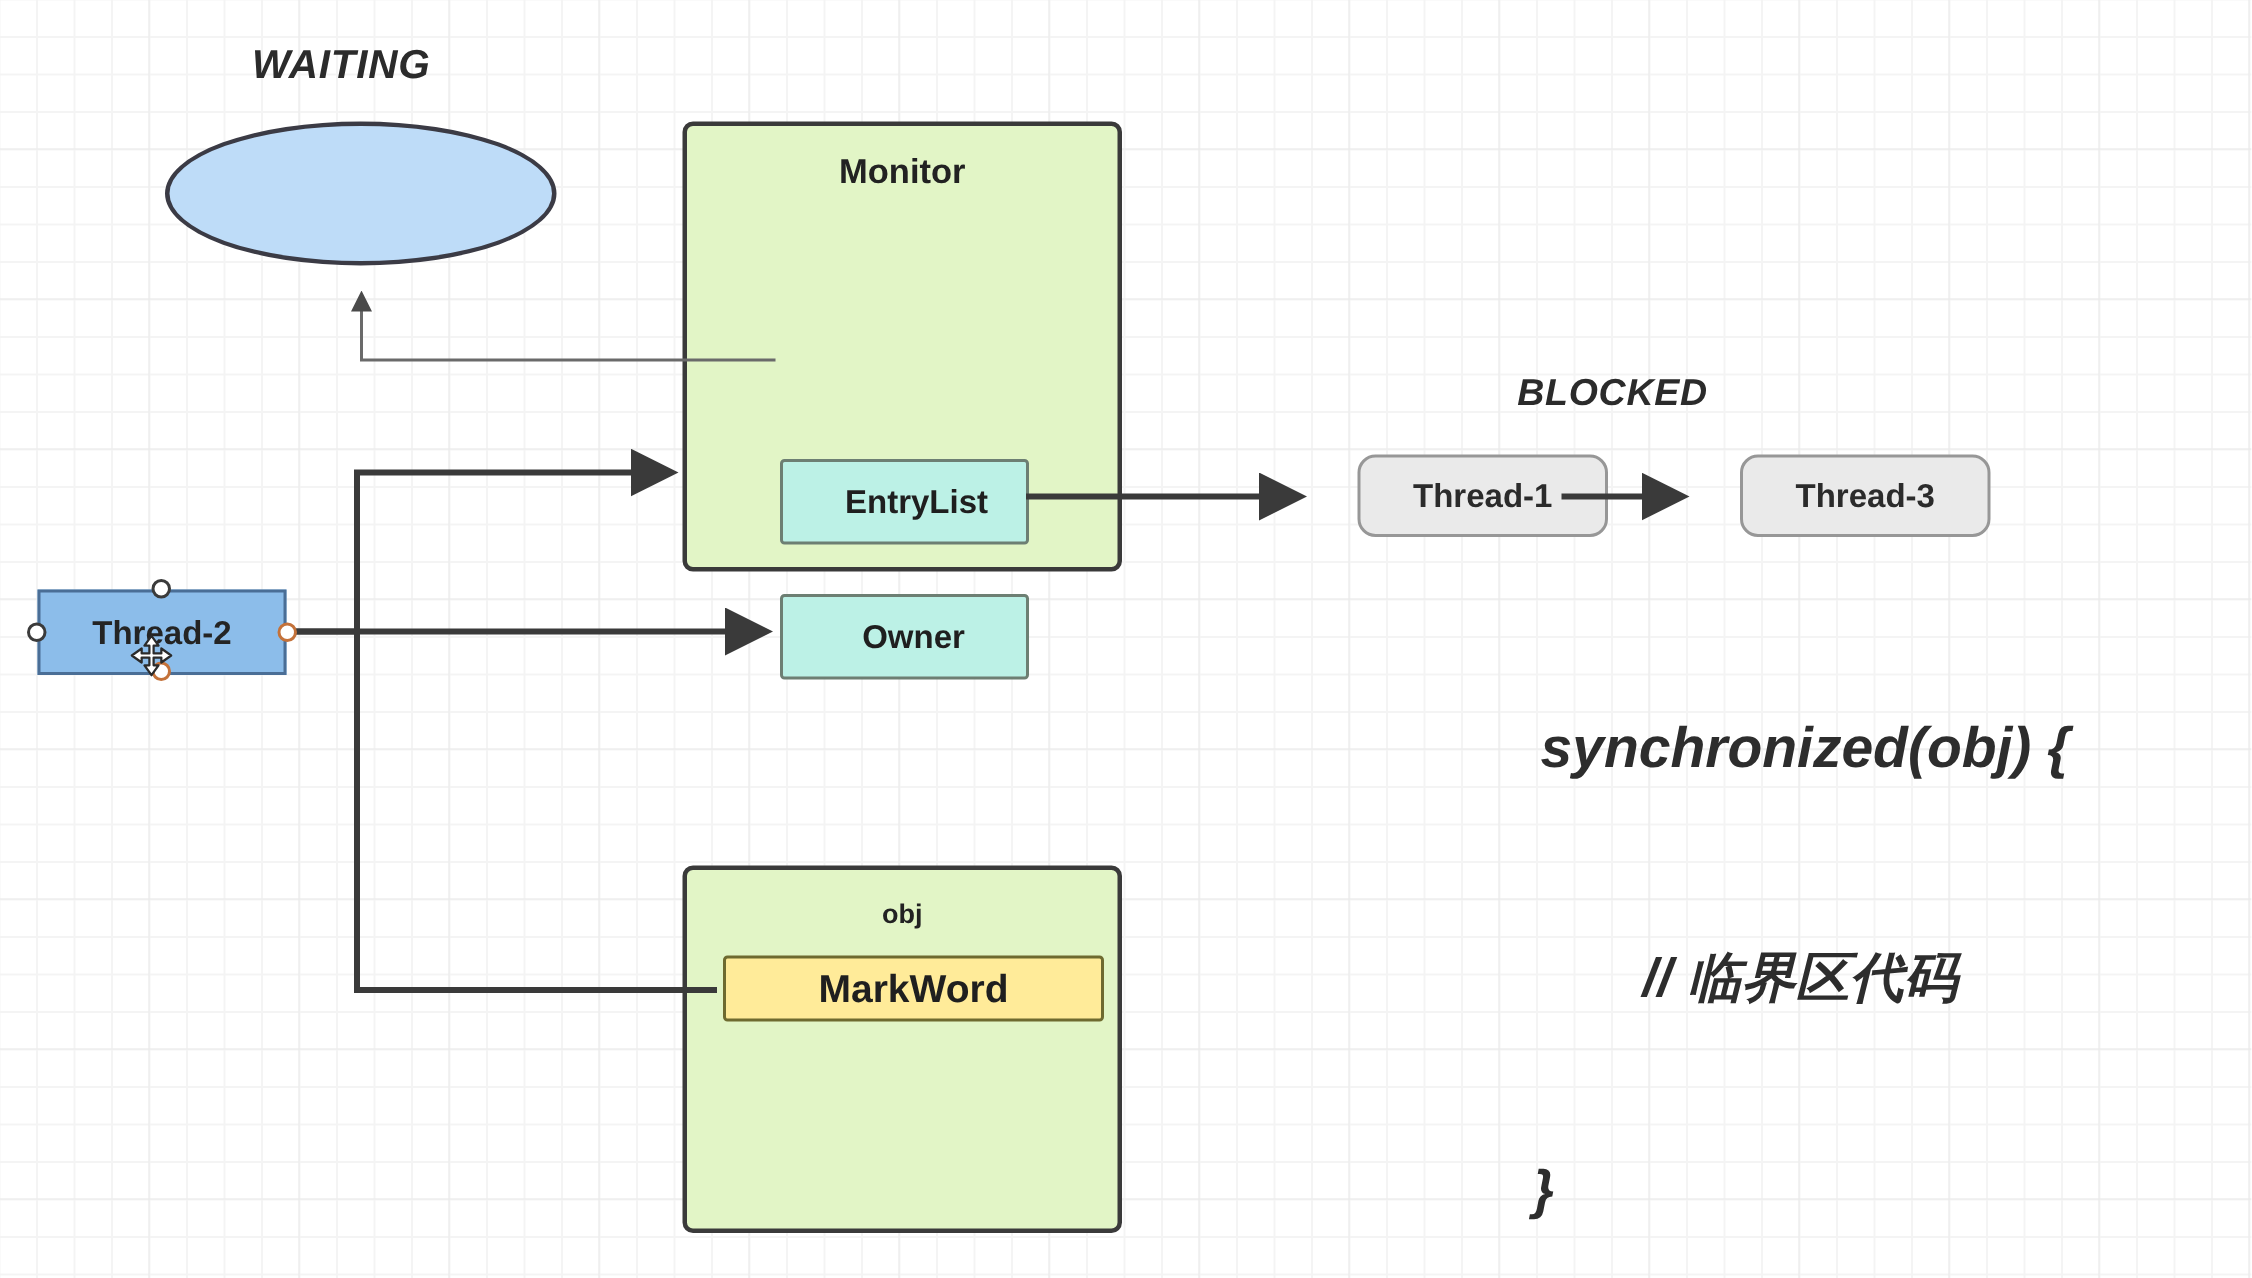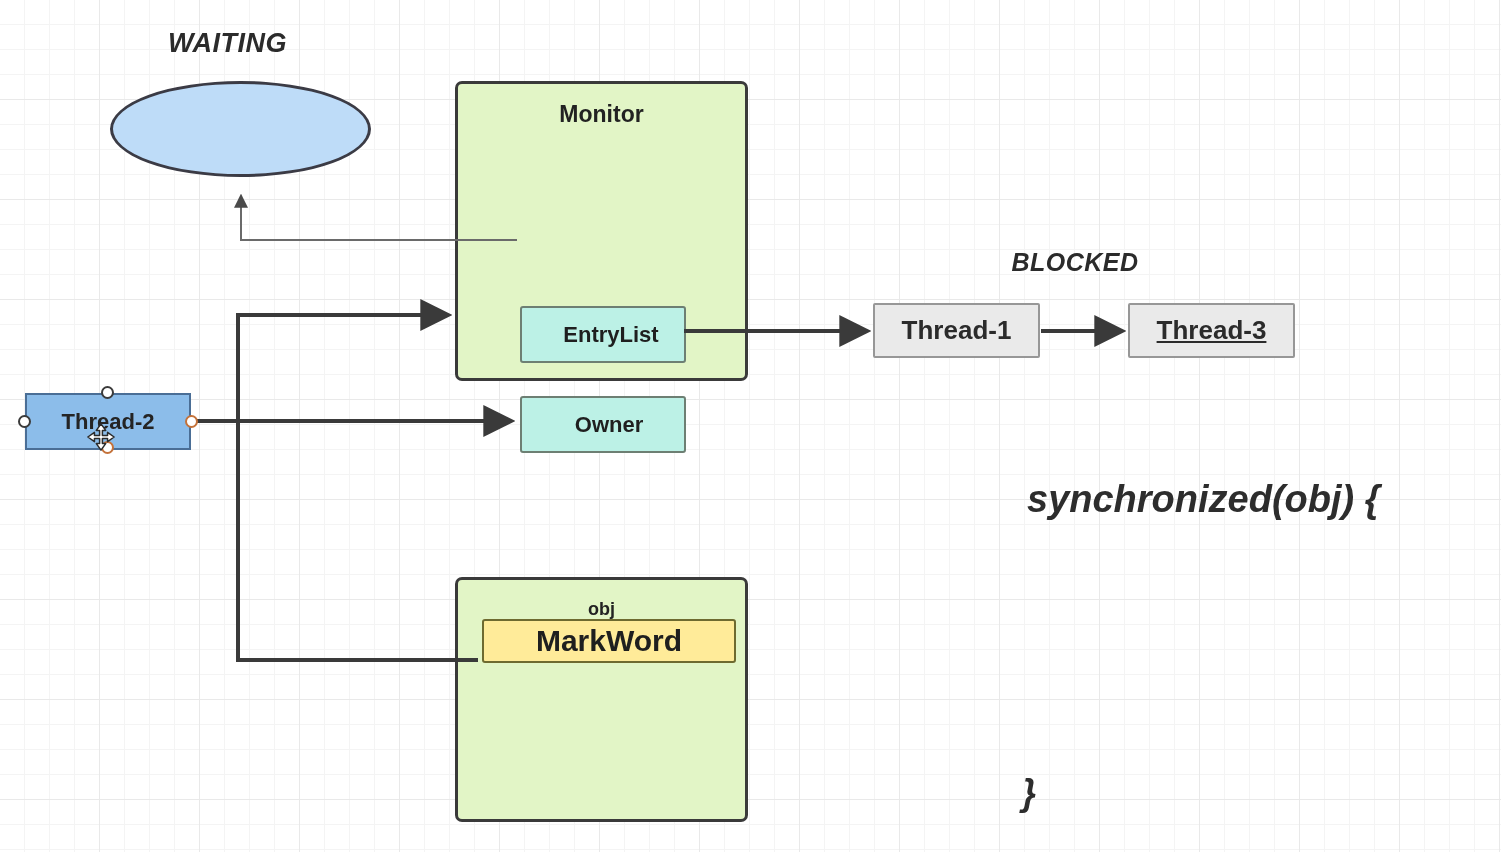--- a/index.html
+++ b/index.html
@@ -116,30 +116,30 @@
     top: 9px;
     width: 100%;
     font-size: 18px;
     font-weight: bold;
     color: #222;
     margin-top: 10px;
   }
   .markword-box {
     position: absolute;
     left: 24px;
-    top: 39px;
+    top: 57px;
     width: 254px;
     height: 44px;
     background: #ffeb99;
     border: 2px solid #6e6a2f;
     border-radius: 3px;
     display: flex;
     align-items: center;
     justify-content: center;
-    font-size: 30px;
+    font-size: 26px;
     font-weight: bold;
     color: #1f1f1f;
     box-sizing: border-box;
   }
 
   
   .thread2-box {
     left: 25px;
     top: 393px;
     width: 166px;
@@ -181,27 +181,28 @@
     font-style: italic;
     color: #2b2b2b;
     letter-spacing: 0.5px;
     text-align: center;
   }
   .thread-gray {
     width: 167px;
     height: 55px;
     background: #eaeaea;
     border: 2px solid #979797;
-    border-radius: 2px;
-    font-size: 26px;
+    border-radius: 12px;
+    font-size: 22px;
     font-weight: bold;
     color: #2b2b2b;
+    margin-left: 32px;
   }
   .thread1-box { left: 873px; top: 303px; }
-  .thread3-box { left: 1128px; top: 303px; text-decoration: underline; }
+  .thread3-box { left: 1128px; top: 303px; }
 
   
   .code-line {
     position: absolute;
     font-weight: bold;
     font-style: italic;
     color: #2d2d2d;
     white-space: nowrap;
   }
   .code-1 { left: 1027px; top: 478px; font-size: 38px; }
@@ -279,16 +280,17 @@
   </svg>
 
   <div class="blocked-label">BLOCKED</div>
 
   <div class="node thread-gray thread1-box">Thread-1</div>
 
   <div class="node thread-gray thread3-box">Thread-3</div>
 
   <div class="code-line code-1">synchronized(obj) {</div>
 
+  <div class="code-line code-2">// 临界区代码</div>
 
   <div class="code-line code-3">}</div>
 
 </div>
 
 </body></html>

